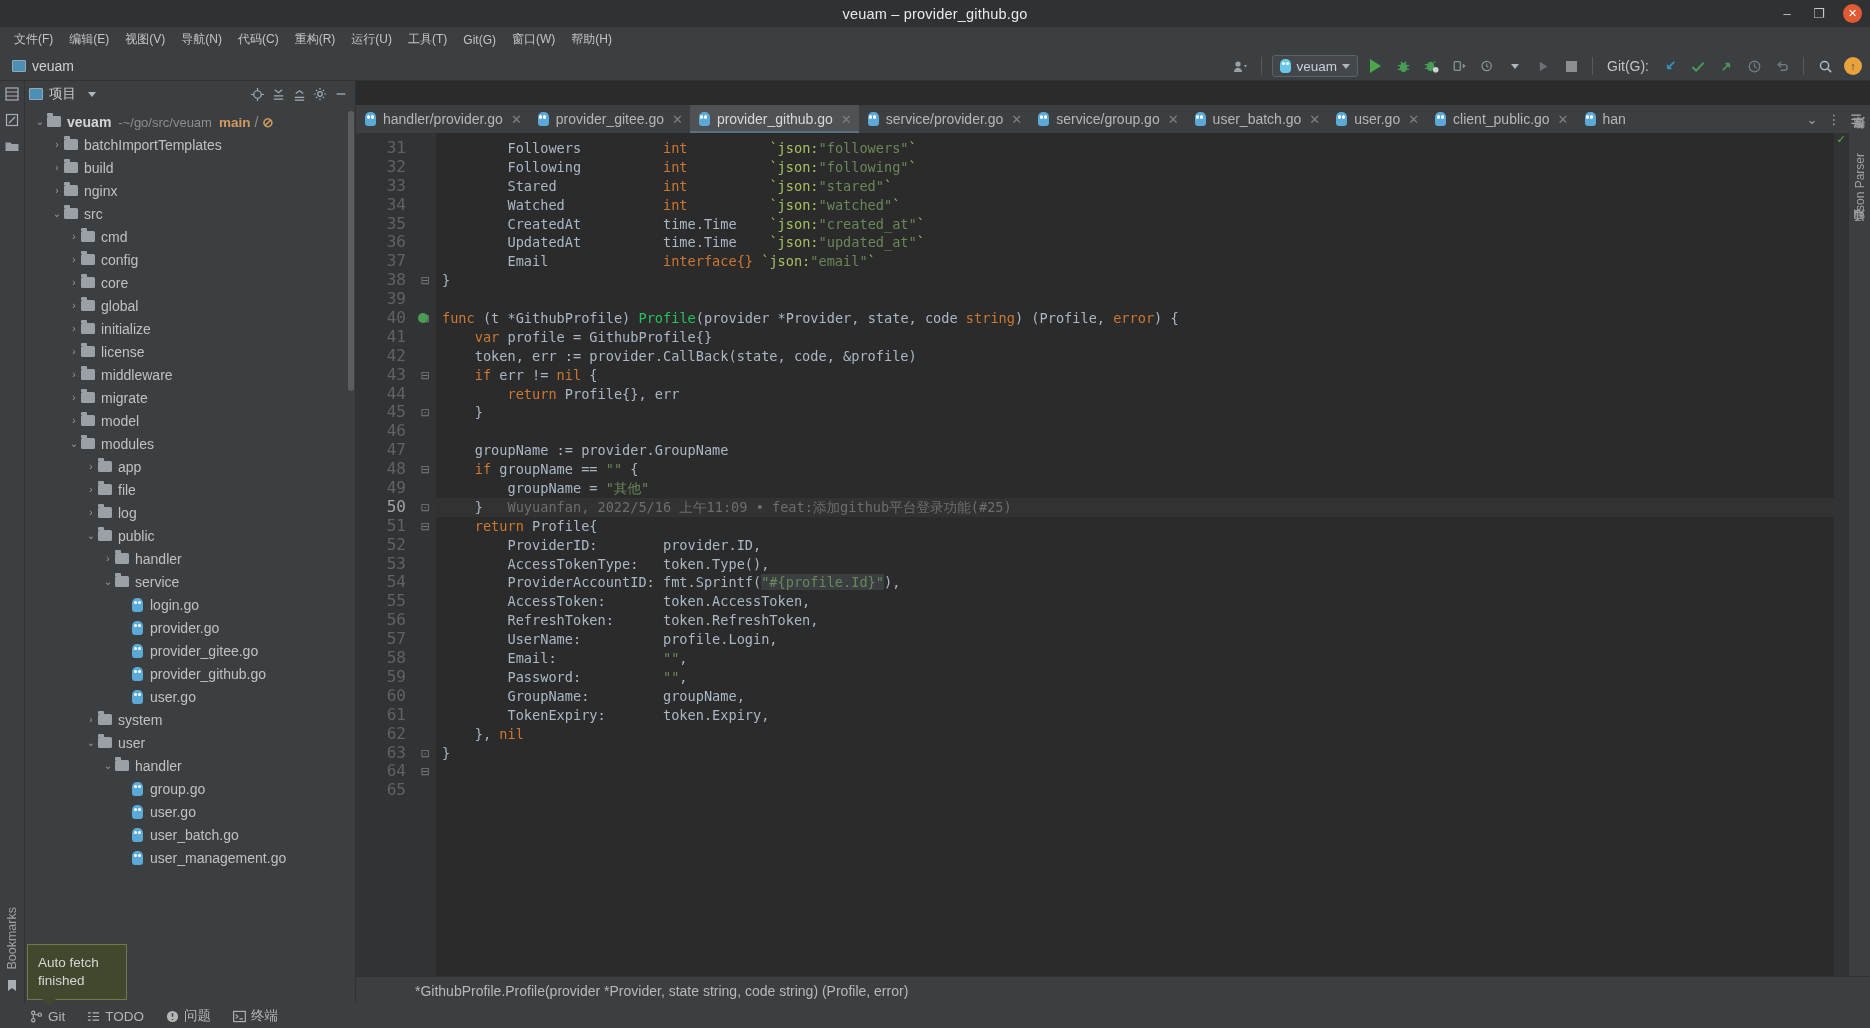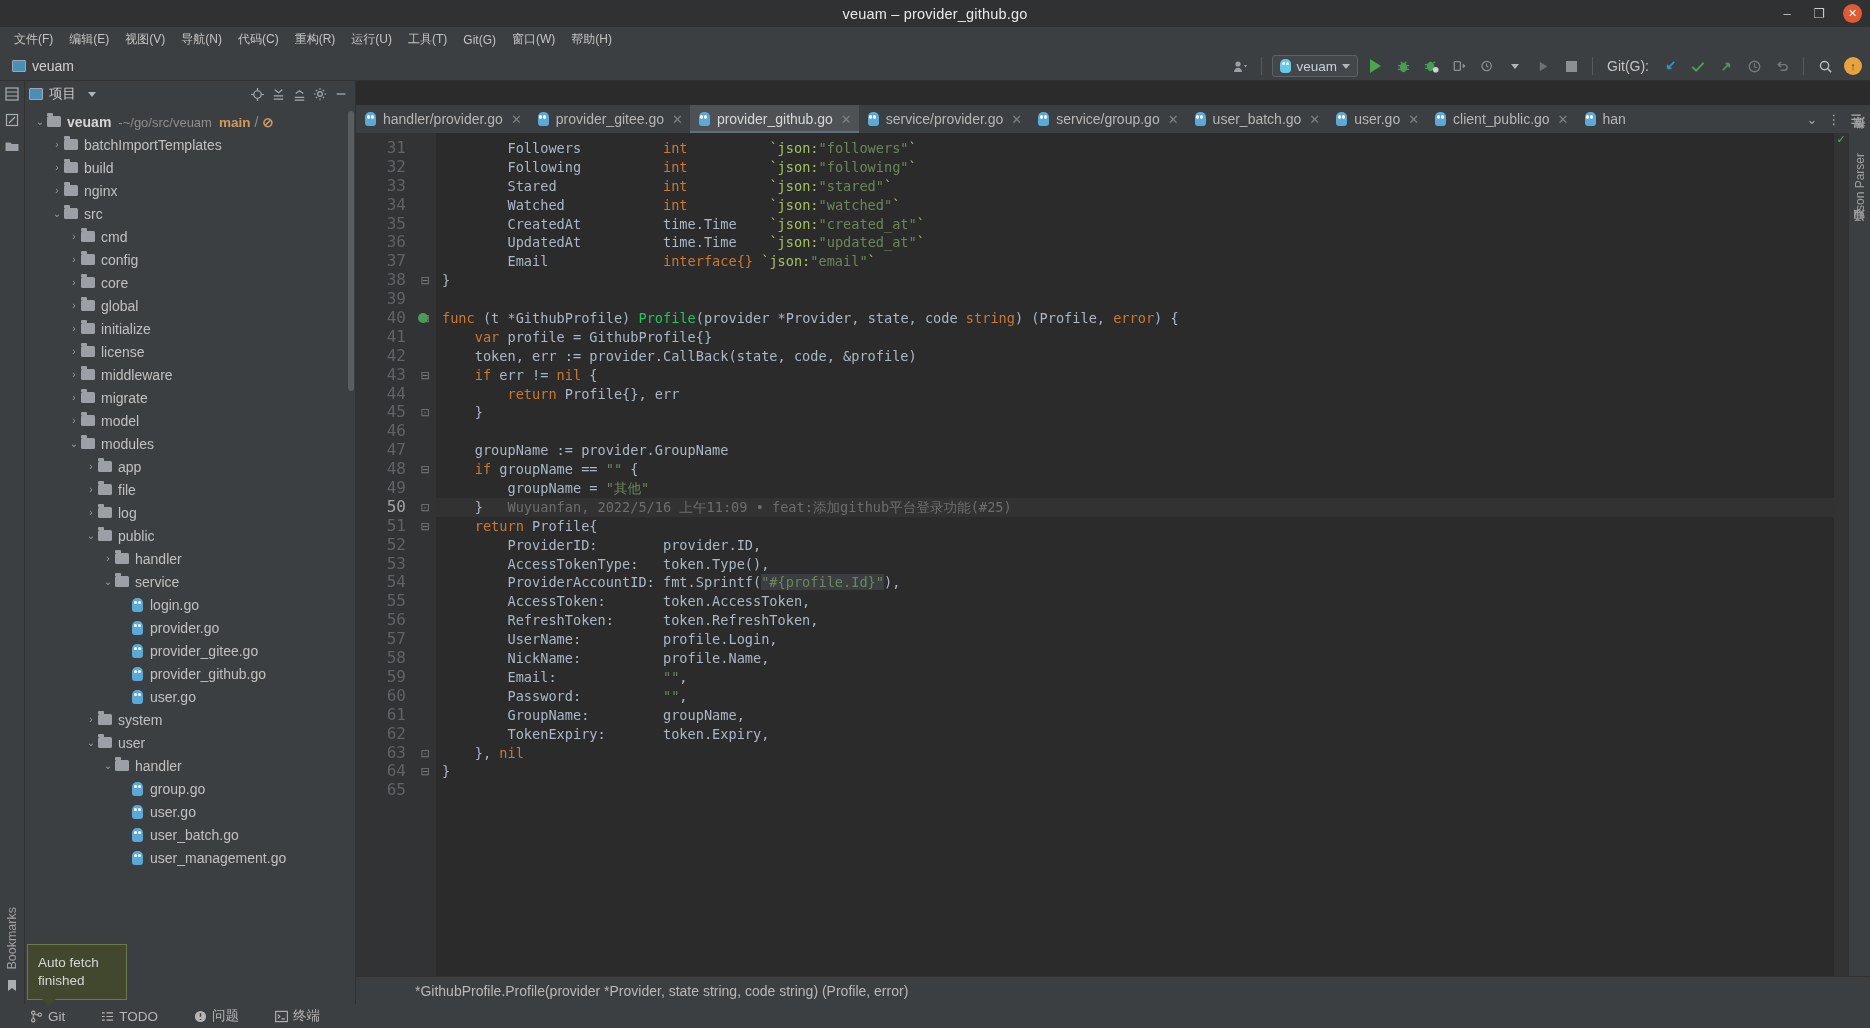--- a/index.html
+++ b/index.html
@@ -144,21 +144,21 @@
   }
   .rail-right .rail-v-text { font-size: 12px; color: #a0a0a0; }
 
   .breadcrumb-bar {
     height: 28px; flex: 0 0 28px; background: #3c3f41; display: flex; align-items: center;
     padding-left: 59px; font-size: 14px; color: #b8b8b8; border-top: 1px solid #323232;
   }
 
   .bottom-tools {
     height: 24px; flex: 0 0 24px; background: #3c3f41; display: flex; align-items: center;
-    padding-left: 30px; gap: 36px; font-size: 13.5px; color: #b5b5b5;
+    padding-left: 30px; gap: 22px; font-size: 13.5px; color: #b5b5b5;
   }
   .bt-item { display: flex; align-items: center; gap: 5px; }
 
   
   .tooltip {
     position: absolute; left: 27px; bottom: 28px; width: 100px; padding: 9px 10px;
     background: #41482e; border: 1px solid #6b7a4a; color: #d6d6d6; font-size: 13.5px; line-height: 1.35;
     z-index: 40;
   }
   .tooltip::after {
@@ -684,21 +684,20 @@
               <div class="ln"><span class="t-plain">    </span><span class="t-kw">if</span><span class="t-plain"> groupName == </span><span class="t-str">""</span><span class="t-plain"> {</span></div>
               <div class="ln"><span class="t-plain">        groupName = </span><span class="t-str">"其他"</span></div>
               <div class="ln hl"><span class="t-plain">    }</span><span class="t-blame">   Wuyuanfan, 2022/5/16 上午11:09 • feat:添加github平台登录功能(#25)</span></div>
               <div class="ln"><span class="t-plain">    </span><span class="t-kw">return</span><span class="t-plain"> Profile{</span></div>
               <div class="ln"><span class="t-plain">        ProviderID:        provider.ID,</span></div>
               <div class="ln"><span class="t-plain">        AccessTokenType:   token.Type(),</span></div>
               <div class="ln"><span class="t-plain">        ProviderAccountID: fmt.Sprintf(</span><span class="t-str hlbox">"#{profile.Id}"</span><span class="t-plain">),</span></div>
               <div class="ln"><span class="t-plain">        AccessToken:       token.AccessToken,</span></div>
               <div class="ln"><span class="t-plain">        RefreshToken:      token.RefreshToken,</span></div>
               <div class="ln"><span class="t-plain">        UserName:          profile.Login,</span></div>
-              <div class="ln"><span class="t-plain">        NickName:          profile.Name,</span></div>
               <div class="ln"><span class="t-plain">        Email:             </span><span class="t-str">""</span><span class="t-plain">,</span></div>
               <div class="ln"><span class="t-plain">        Password:          </span><span class="t-str">""</span><span class="t-plain">,</span></div>
               <div class="ln"><span class="t-plain">        GroupName:         groupName,</span></div>
               <div class="ln"><span class="t-plain">        TokenExpiry:       token.Expiry,</span></div>
               <div class="ln"><span class="t-plain">    }, </span><span class="t-kw">nil</span></div>
               <div class="ln"><span class="t-plain">}</span></div>
               <div class="ln">&nbsp;</div>
             </div>
           <div class="right-gutter">
             <div class="err-stripe">✓</div>

